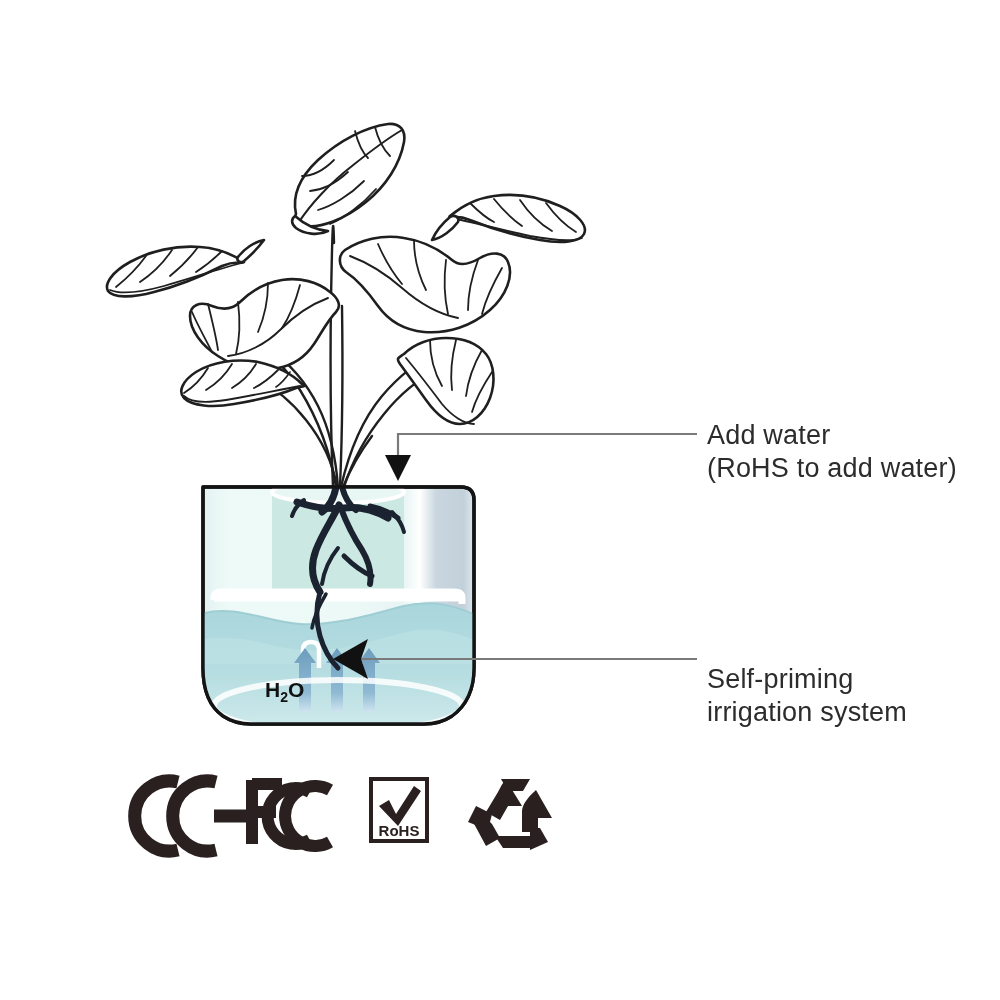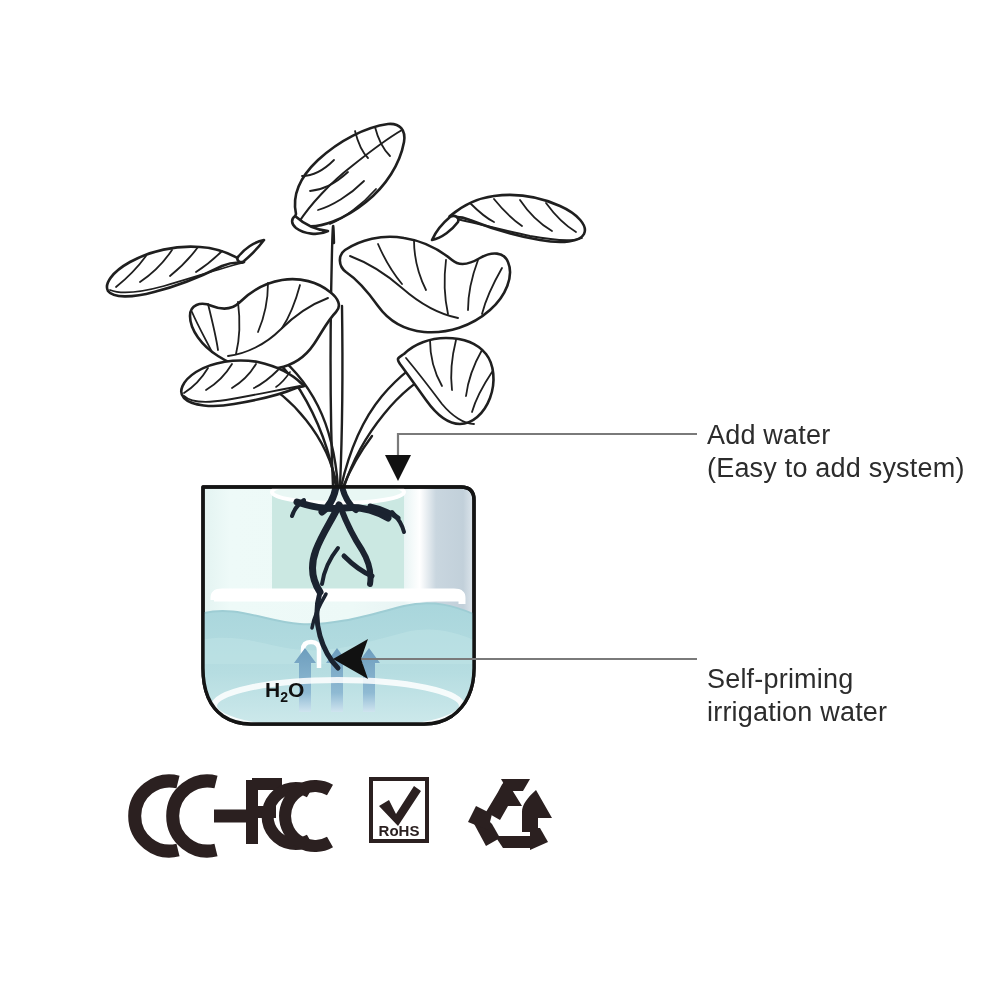--- a/index.html
+++ b/index.html
@@ -289,21 +289,21 @@
         <path d="M488,820 L472,820 L486,846 L500,838 L492,824 Z"></path>
         <path d="M495,836 L540,836 L532,848 L503,848 Z"></path>
         <path d="M540,828 L548,842 L530,850 L530,828 Z"></path>
         <path d="M476,806 L468,822 L488,830 L492,814 Z"></path>
       </g>
     </g>
   </svg>
 
   <div class="callout-text" id="callout-add-water">
     <span>Add water</span>
-    <span class="callout-line2">(Easy to add system)</span>
+    <span class="callout-line2">(RoHS to add water)</span>
   </div>
 
   <div class="callout-text" id="callout-irrigation">
     <span>Self-priming</span>
-    <span class="callout-line2">irrigation water</span>
+    <span class="callout-line2">irrigation system</span>
   </div>
 
 </div>
 
 </body></html>

